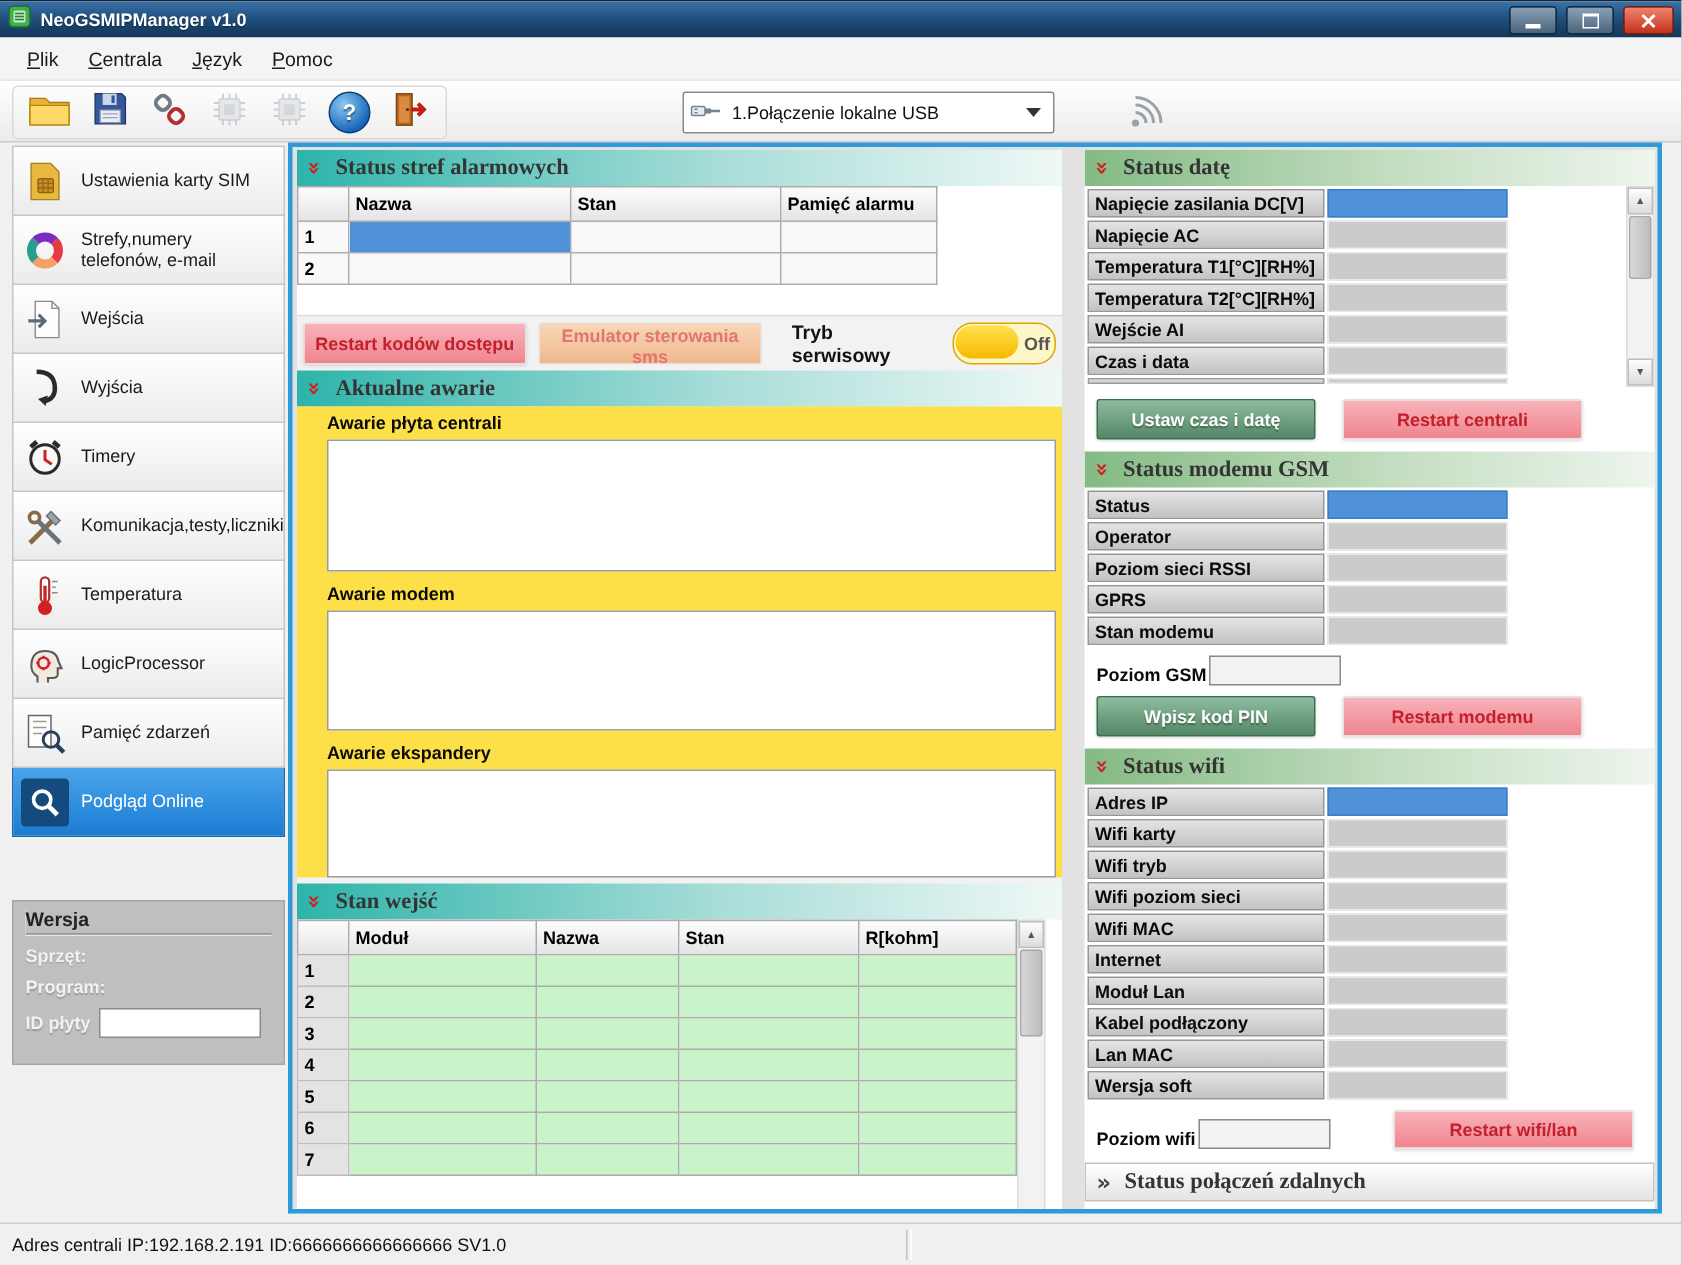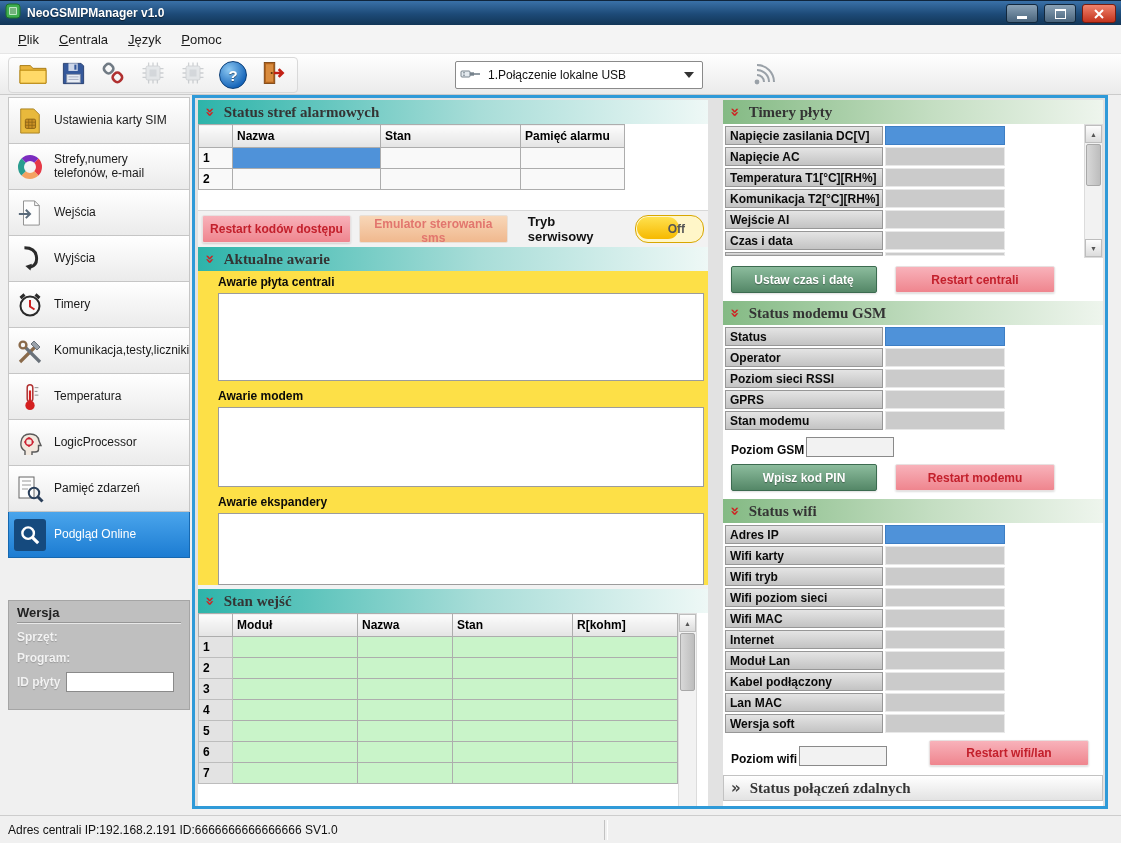--- a/index.html
+++ b/index.html
@@ -103,21 +103,21 @@
   .btn.peach{background:linear-gradient(#f8d7b8,#f0b88e);border:1px solid #e8e0d8;color:#e2766e}
   .btn.green{background:linear-gradient(#8cbc9d,#548767);border:1px solid #3c6b50;color:#fff;
     text-shadow:0 1px 1px #0005;box-shadow:0 1px 2px #0002}
 
   .svc-strip{height:36px;display:flex;align-items:center;background:#f2f2f2;padding:0 4px;gap:8px}
   .svc-label{font-size:13px;font-weight:bold;color:#111;margin-left:12px}
   .toggle{width:72px;height:26px;border-radius:13px;border:1px solid #d8a700;
     background:#fff6c8;position:relative;display:flex;align-items:center;margin-left:8px}
   .toggle .knob{position:absolute;left:1px;top:1px;width:42px;height:22px;border-radius:11px;
     background:linear-gradient(#ffe14e,#f6b900)}
-  .toggle .state{position:absolute;right:18px;font-size:12px;font-weight:bold;color:#555}
+  .toggle .state{position:absolute;right:3px;font-size:12px;font-weight:bold;color:#555}
 
   
   .faults-area{background:#fde047;padding:2px 2px 0 18px}
   .fault-label{font-size:12px;font-weight:bold;color:#0a0a0a;height:18px;padding:2px 2px 0 2px}
   .fault-box{background:#fff;border:1px solid #9c9c9c;margin:0 2px}
 
   
   .srow{display:flex;gap:2px;margin-bottom:2px;height:19px}
   .slabel{width:158px;background:linear-gradient(#e4e4e4,#c3c3c3);border:1px solid #979797;
     font-size:12px;font-weight:bold;color:#0a0a0a;display:flex;align-items:center;padding:0 4px;
@@ -521,38 +521,38 @@
           <div class="sb-fill"></div>
 
         </div>
       </div>
     </div>
 
     <div class="col-right">
 
       <div class="hdr green">
         <span class="chev down">»</span>
-        <span>Timery płyty</span>
+        <span>Status datę</span>
       </div>
 
       <div class="rows-wrap" style="height:132px">
         <div class="srow">
           <div class="slabel">Napięcie zasilania DC[V]</div>
           <div class="sval blue"></div>
         </div>
         <div class="srow">
           <div class="slabel">Napięcie AC</div>
           <div class="sval"></div>
         </div>
         <div class="srow">
           <div class="slabel">Temperatura T1[°C][RH%]</div>
           <div class="sval"></div>
         </div>
         <div class="srow">
-          <div class="slabel">Komunikacja T2[°C][RH%]</div>
+          <div class="slabel">Temperatura T2[°C][RH%]</div>
           <div class="sval"></div>
         </div>
         <div class="srow">
           <div class="slabel">Wejście AI</div>
           <div class="sval"></div>
         </div>
         <div class="srow">
           <div class="slabel">Czas i data</div>
           <div class="sval"></div>
         </div>

